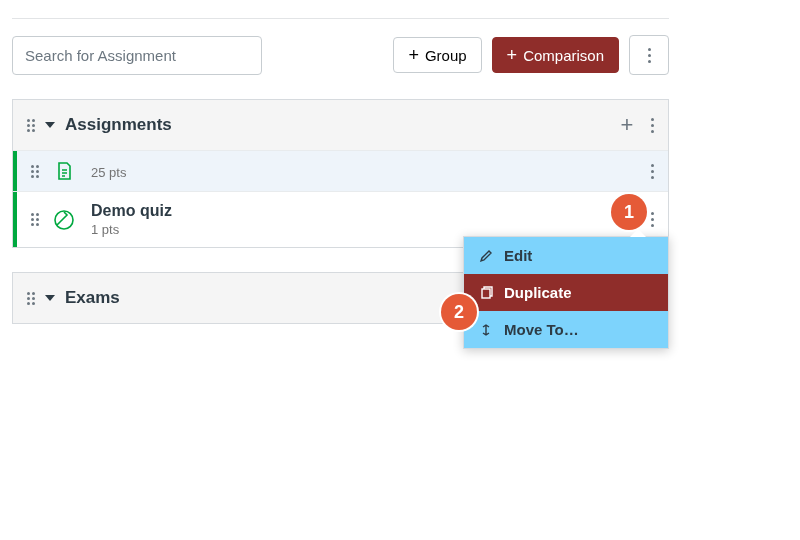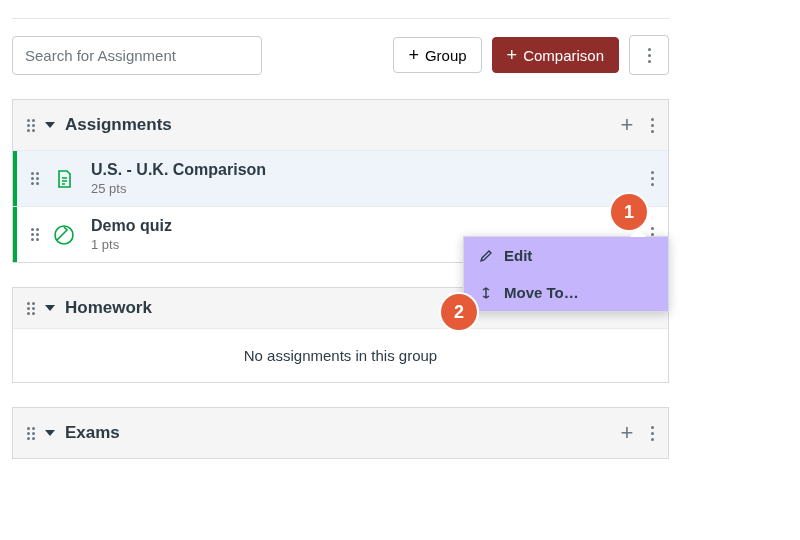--- a/index.html
+++ b/index.html
@@ -32,21 +32,21 @@
   .row.green { padding-left: 18px; }
   .row .drag { margin-right: 14px; }
   .row .type-icon { width: 22px; display: flex; justify-content: center; margin-right: 16px; }
   .row .title { font-weight: 700; font-size: 16px; }
   .row .meta { font-size: 13px; color: #737373; margin-top: 2px; }
   .row.selected { background: #eef4fa; }
   .row .tail { margin-left: auto; cursor: pointer; }
 
   .empty { text-align: center; padding: 18px; border-top: 1px solid #e8ebed; color: #2d3b45; font-size: 15px; }
 
-  .menu { position: absolute; right: 8px; top: 232px; width: 206px; background: #c4b5fd; border: 1px solid #d6dade; box-shadow: 0 2px 10px rgba(0,0,0,.2); z-index: 5; }
+  .menu { position: absolute; right: 8px; top: 232px; width: 206px; background: #7dd3fc; border: 1px solid #d6dade; box-shadow: 0 2px 10px rgba(0,0,0,.2); z-index: 5; }
   .menu::before { content: ''; position: absolute; top: -8px; right: 22px; width: 0; height: 0; border-left: 8px solid transparent; border-right: 8px solid transparent; border-bottom: 8px solid #fff; }
   .menu-item { display: flex; align-items: center; padding: 10px 14px; font-size: 15px; font-weight: 600; cursor: pointer; gap: 10px; }
   .menu-item.active { background: #8f2d2a; color: #fff; }
   .menu-item .mi { width: 16px; display: flex; justify-content: center; }
 
   .callout { position: absolute; width: 36px; height: 36px; border-radius: 50%; background: #e55a37; color: #fff; font-weight: 700; display: flex; align-items: center; justify-content: center; font-size: 18px; z-index: 10; box-shadow: 0 0 0 2px #fff; }
   .co1 { right: 30px; top: 190px; }
   .co2 { right: 200px; top: 290px; }
 
   svg { display: block; }
@@ -107,21 +107,20 @@
           <i></i>
           <i></i>
         </span>
     <span class="type-icon">
       <svg width="18" height="20" viewBox="0 0 18 20" fill="none" stroke="#00a83f" stroke-width="1.6">
         <path d="M4 2h8l3 3v13H4z"></path>
             <path d="M7 9h5M7 12h5M7 15h3"></path>
       </svg>
     </span>
     <div>
-      <div class="title">U.S. - U.K. Comparison</div>
       <div class="meta">25 pts</div>
     </div>
     <span class="tail ellipsis-v">
           <i></i>
           <i></i>
           <i></i>
         </span>
   </div>
 
   <div class="row green">
@@ -144,36 +143,20 @@
       <div class="meta">1 pts</div>
     </div>
     <span class="tail ellipsis-v">
           <i></i>
           <i></i>
           <i></i>
         </span>
   </div>
 </div>
 
-<div class="group">
-  <div class="group-head slim">
-    <span class="drag">
-          <i></i>
-          <i></i>
-          <i></i>
-          <i></i>
-          <i></i>
-          <i></i>
-        </span>
-    <span class="caret"></span>
-    <span class="group-title">Homework</span>
-    <div class="spacer"></div>
-  </div>
-  <div class="empty">No assignments in this group</div>
-</div>
 
 <div class="group" style="margin-bottom:0;">
   <div class="group-head">
     <span class="drag">
           <i></i>
           <i></i>
           <i></i>
           <i></i>
           <i></i>
           <i></i>
@@ -192,20 +175,29 @@
 
 <div class="menu">
   <div class="menu-item">
     <span class="mi">
       <svg width="14" height="14" viewBox="0 0 14 14" fill="none" stroke="#2d3b45" stroke-width="1.4">
             <path d="M2 12l1-3 7-7 2 2-7 7-3 1z"></path>
           </svg>
     </span>
     <span>Edit</span>
   </div>
+  <div class="menu-item active">
+    <span class="mi">
+      <svg width="14" height="14" viewBox="0 0 14 14" fill="none" stroke="#fff" stroke-width="1.4">
+            <rect x="3" y="3" width="8" height="9"></rect>
+            <path d="M5 3V1h8v9h-2"></path>
+          </svg>
+    </span>
+    <span>Duplicate</span>
+  </div>
   <div class="menu-item">
     <span class="mi">
       <svg width="14" height="14" viewBox="0 0 14 14" fill="none" stroke="#2d3b45" stroke-width="1.4">
             <path d="M7 2v10M4 4l3-2 3 2M4 10l3 2 3-2"></path>
           </svg>
     </span>
     <span>Move To…</span>
   </div>
 </div>
 

